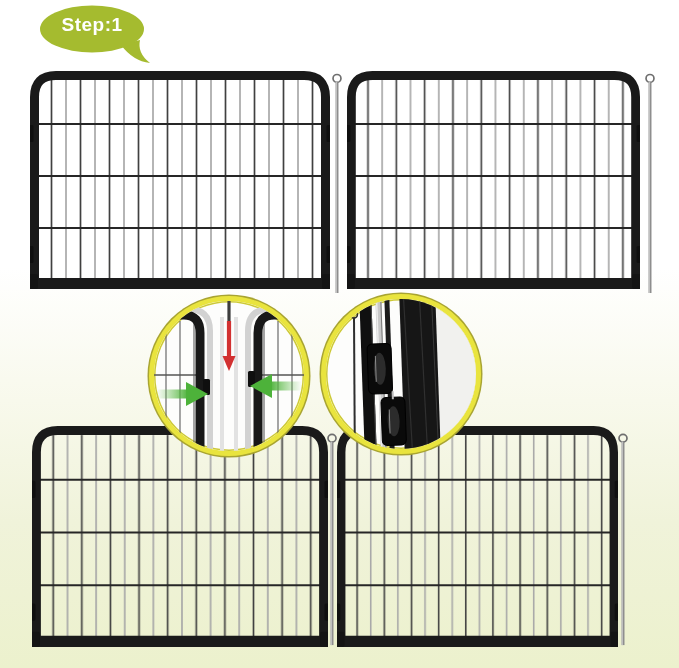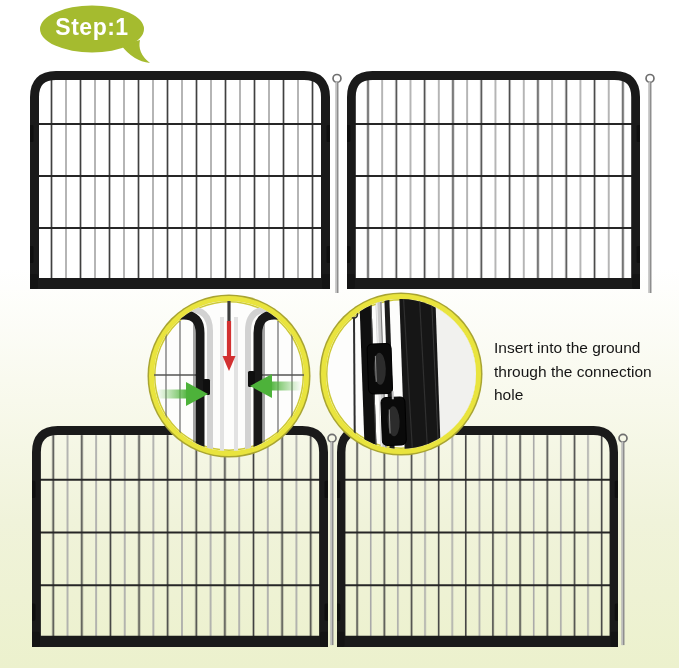--- a/index.html
+++ b/index.html
@@ -5,21 +5,21 @@
   html,body{margin:0;padding:0;background:#888;}
   .canvas{
     position:relative;width:679px;height:668px;margin:0 auto;overflow:hidden;
     background:linear-gradient(180deg,#ffffff 0%,#ffffff 40%,#f8f9ec 60%,#f0f3da 78%,#ecf1cd 100%);
     font-family:"Liberation Sans",sans-serif;
   }
   .bubble{position:absolute;width:130px;height:64px;z-index:5;}
   .bubble svg{position:absolute;left:0;top:0;overflow:visible;}
   .bubble-label{
     position:absolute;left:2px;top:11px;width:108px;text-align:center;
-    color:#ffffff;font-weight:bold;font-size:23px;letter-spacing:.5px;
+    color:#ffffff;font-weight:bold;font-size:19px;letter-spacing:.5px;
   }
   .panel{position:absolute;z-index:1;}
   .panel svg,.stake svg{overflow:visible;display:block;}
   .stake{position:absolute;z-index:2;}
   .detail-circle{
     position:absolute;width:150px;height:150px;border-radius:50%;
     background:#fdfdfc;border:5px solid #e9e43e;
     box-shadow:0 0 0 1.5px #a8a432, inset 0 0 0 1.5px #cdc938;
     overflow:hidden;z-index:6;
   }
@@ -178,19 +178,14 @@
         <ellipse cx="54" cy="69" rx="6" ry="16" fill="#2c2c2c"></ellipse>
         <line x1="50" y1="56" x2="50" y2="82" stroke="#8a8a8a" stroke-width="1"></line>
         <rect x="54" y="98" width="24" height="48" rx="5" fill="#0a0a0a" stroke="#000000"></rect>
         <ellipse cx="66" cy="122" rx="6" ry="15" fill="#2c2c2c"></ellipse>
         <line x1="62" y1="110" x2="62" y2="134" stroke="#8a8a8a" stroke-width="1"></line>
         <line x1="66" y1="92" x2="66" y2="100" stroke="#bbbbbb" stroke-width="2"></line>
       </g>
     </svg>
   </div>
 
-  <div class="caption">
-    <span>Insert into the ground</span>
-    <span>through the connection</span>
-    <span>hole</span>
-  </div>
 
 </div>
 
 </body></html>

